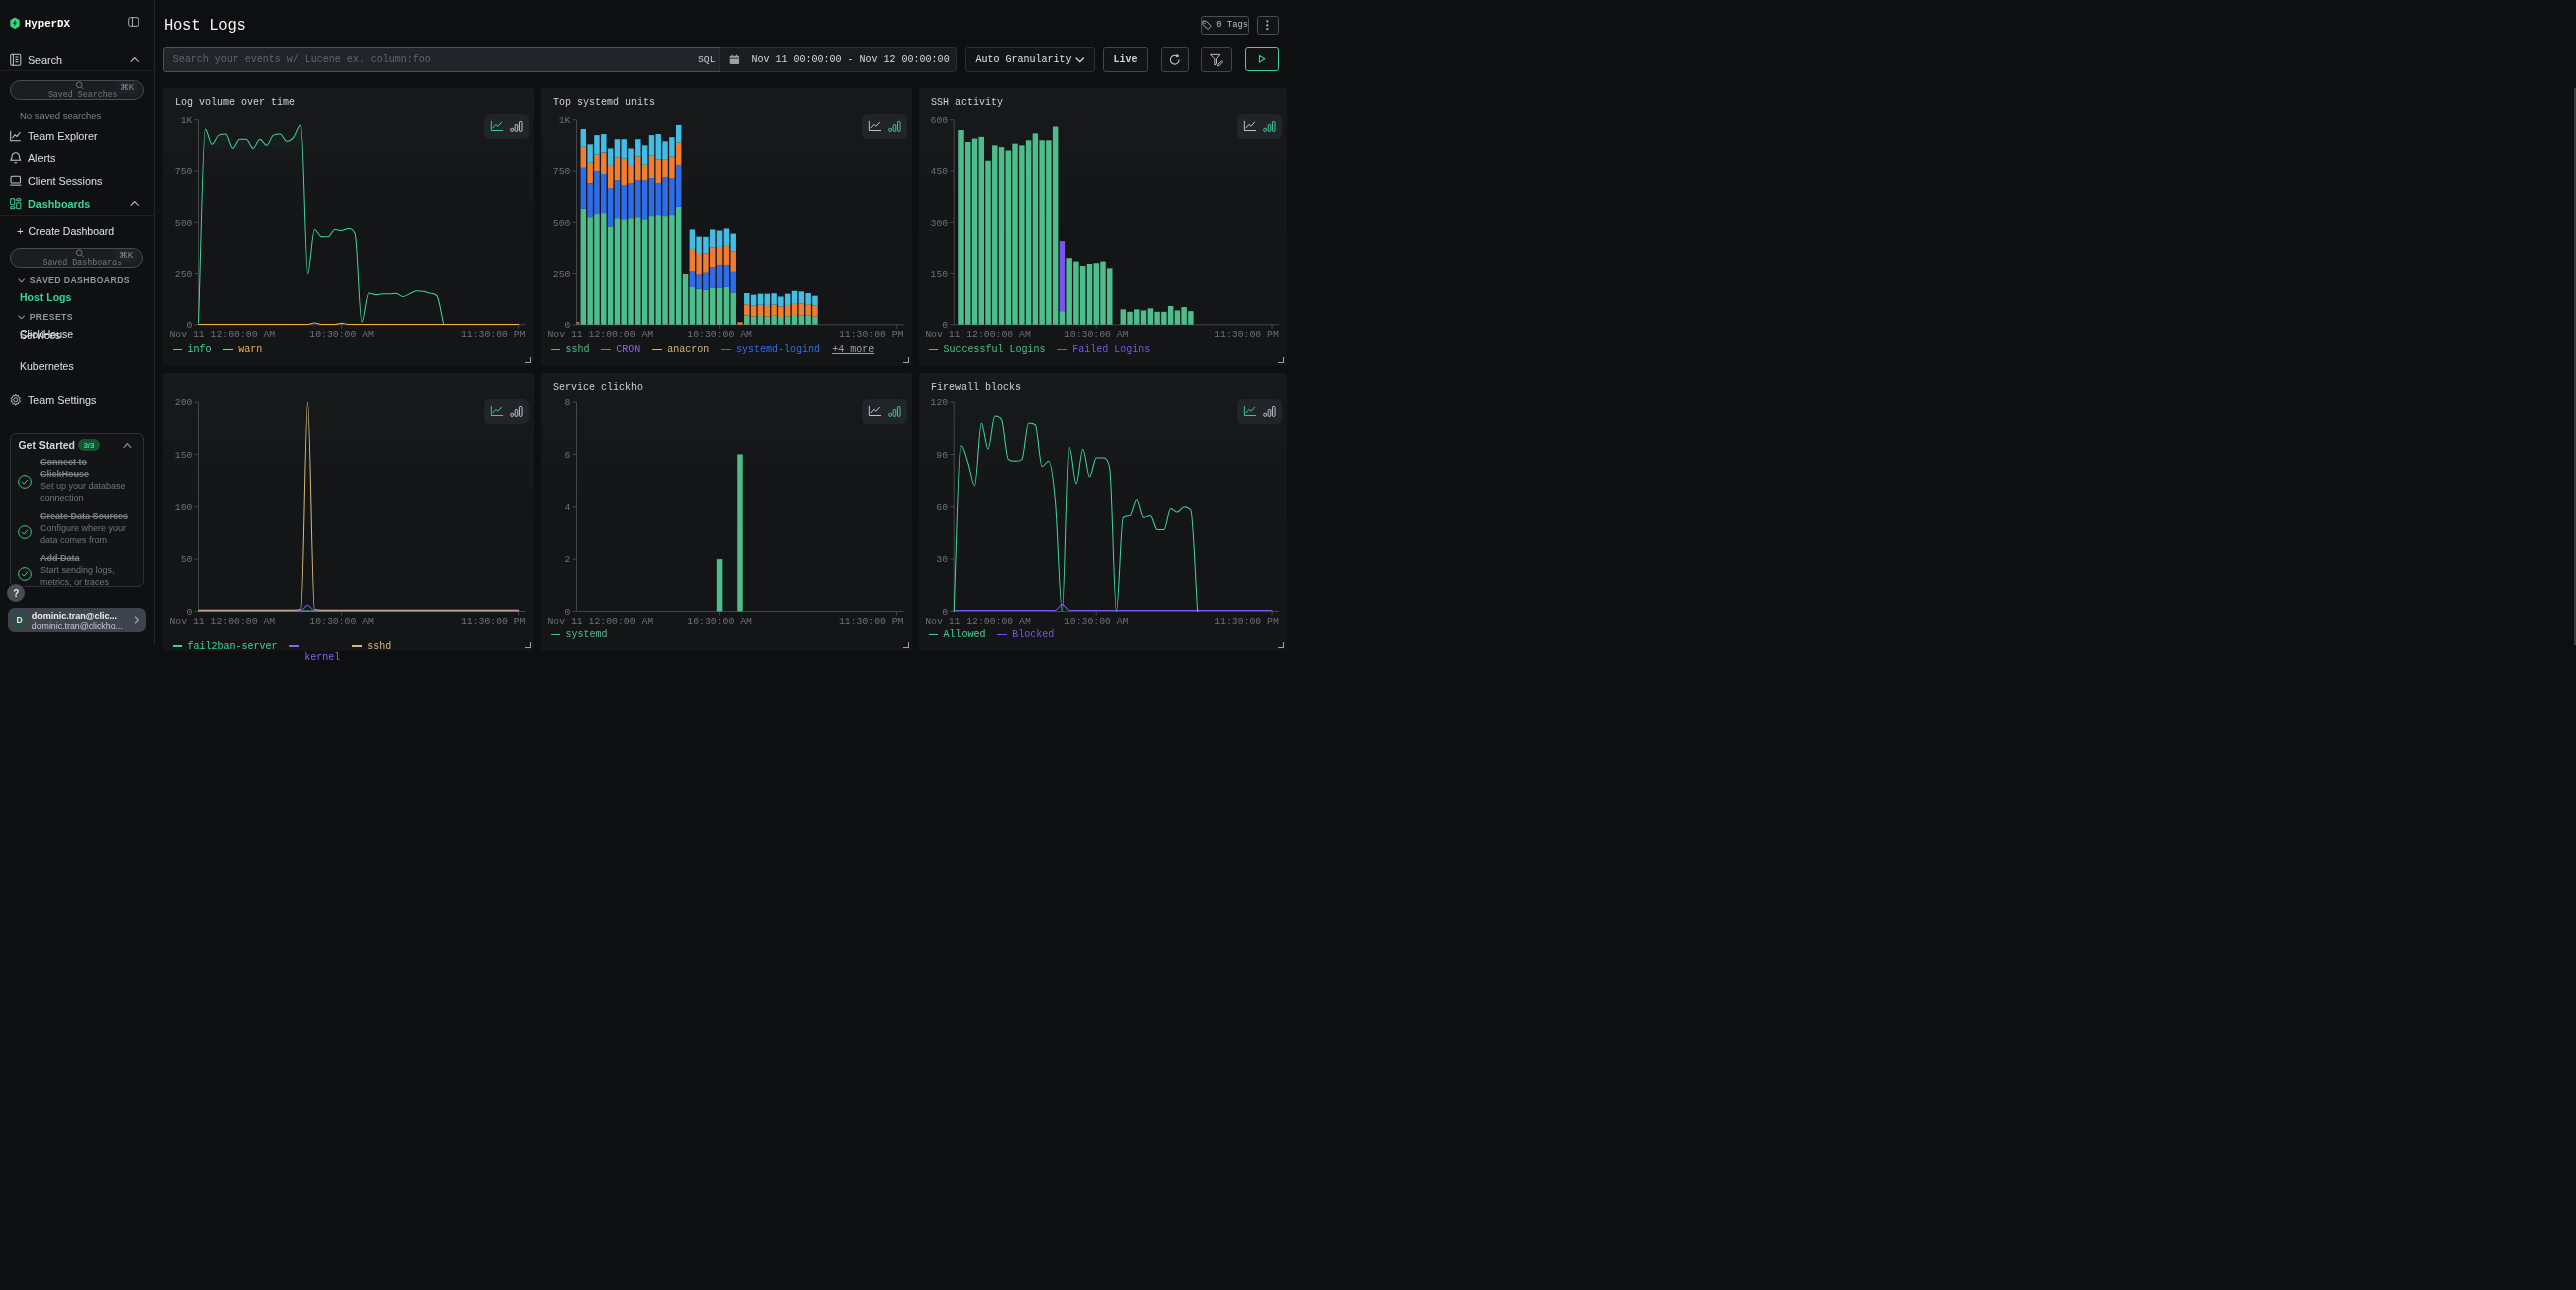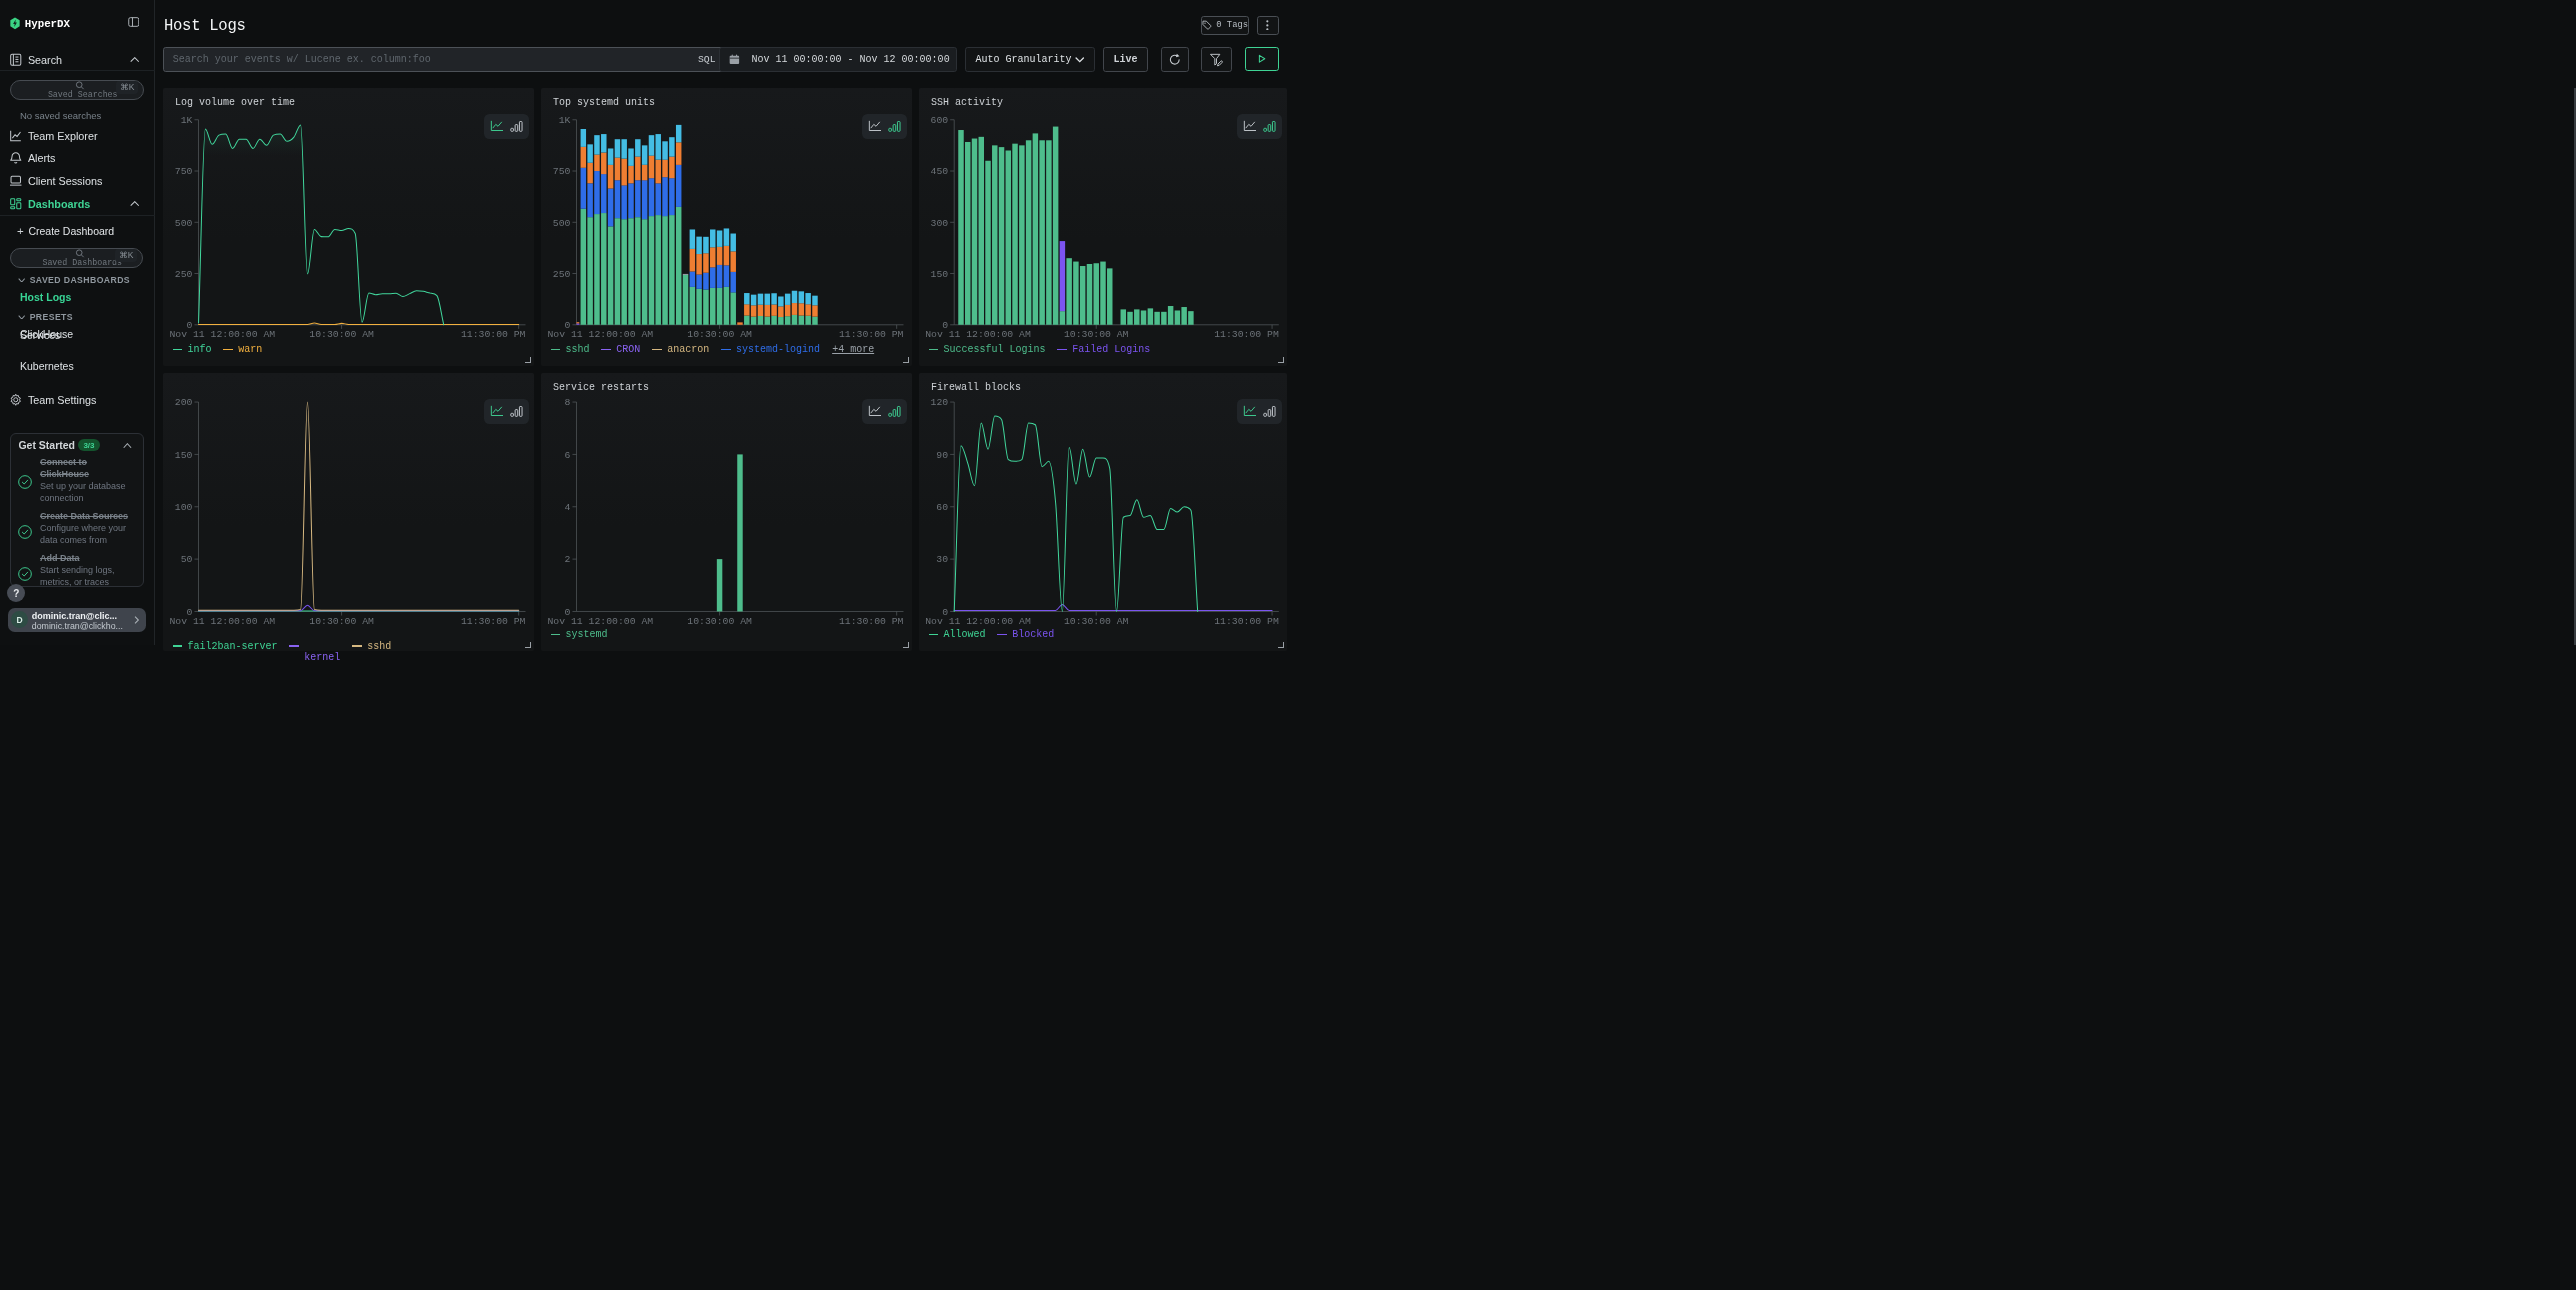--- a/index.html
+++ b/index.html
@@ -643,21 +643,21 @@
           <span style="color:#8a63f2;margin-top:23px;">kernel</span>
         </span>
         <span class="li">
           <span class="ld" style="background:#d6b881"></span>
           <span style="color:#d6b881;">sshd</span>
         </span>
       </div>
       <div class="rsz"></div>
     </div>
     <div class="panel" style="left:541px;top:373px;width:371px;height:278px">
-      <div class="ptitle">Service restarts</div>
+      <div class="ptitle">Service clickho</div>
       <div class="toggle">
 <svg width="14" height="13" viewBox="0 0 21 19">
           <path d="M2 1 v14.5 h17.5" stroke="#c8cdd2" stroke-width="1.4" fill="none"></path>
           <path d="M4.5 11.5 L8.7 6.3 L12 9.2 L17.3 3" stroke="#c8cdd2" stroke-width="1.4" fill="none" stroke-linejoin="round" stroke-linecap="round"></path>
         </svg>
 <svg width="13" height="13" viewBox="0 0 19 19">
           <rect x="1.2" y="12.2" width="3.8" height="4.3" rx="1" stroke="#3fd495" stroke-width="1.4" fill="none"></rect>
           <rect x="7.5" y="6.8" width="3.8" height="9.7" rx="1" stroke="#3fd495" stroke-width="1.4" fill="none"></rect>
           <rect x="13.8" y="2.2" width="3.8" height="14.3" rx="1" stroke="#3fd495" stroke-width="1.4" fill="none"></rect>
         </svg>

